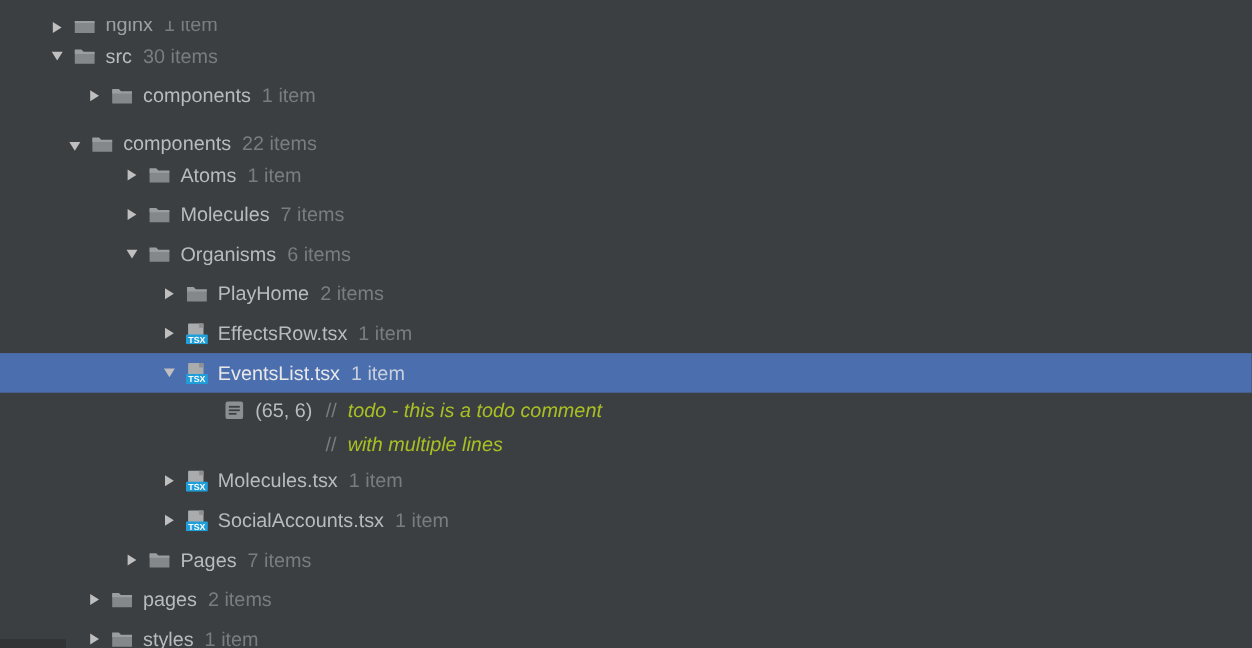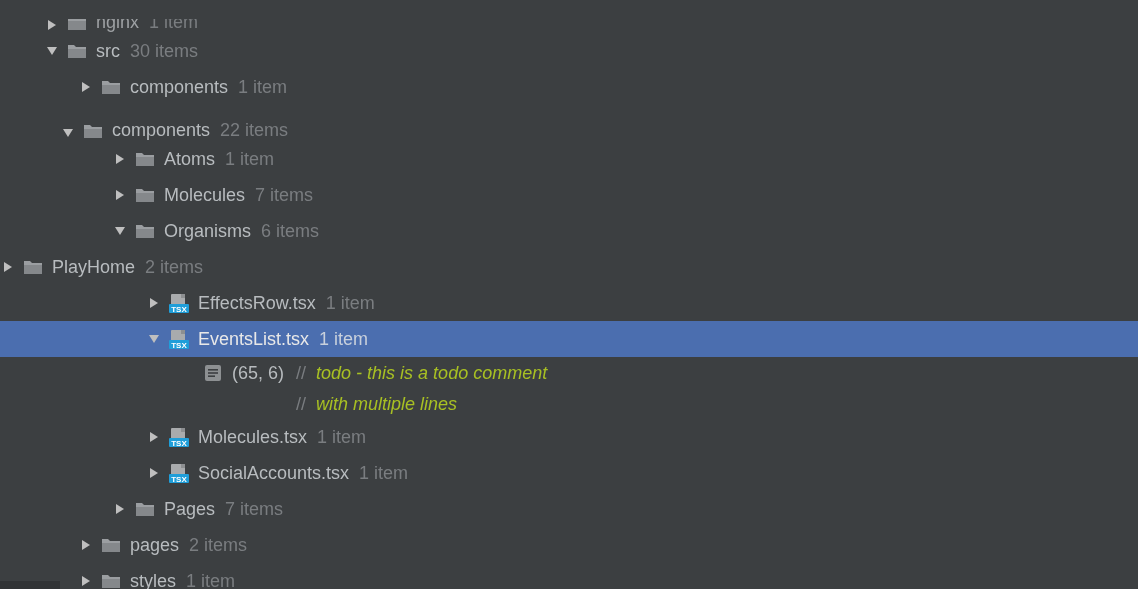--- a/index.html
+++ b/index.html
@@ -161,21 +161,21 @@
       </span>
       <span class="iconwrap">
         <svg width="20" height="16" viewBox="0 0 20 16">
           <path d="M1 3 L7 3 L9 5 L19 5 L19 15 L1 15 Z" fill="#85888b"></path>
           <path d="M1 2 L7 2 L9 4 L19 4 L19 6 L1 6 Z" fill="#9b9ea1"></path>
         </svg>
       </span>
       <span class="name">Organisms</span>
       <span class="meta">6 items</span>
     </div>
-    <div class="row" style="">
+    <div class="row" style="padding-left: 146px;">
       <span class="disclosure">
         <svg width="10" height="12" viewBox="0 0 10 12">
           <polygon points="1,1 9,6 1,11" fill="#bfbfbf"></polygon>
         </svg>
       </span>
       <span class="iconwrap">
         <svg width="20" height="16" viewBox="0 0 20 16">
           <path d="M1 3 L7 3 L9 5 L19 5 L19 15 L1 15 Z" fill="#85888b"></path>
           <path d="M1 2 L7 2 L9 4 L19 4 L19 6 L1 6 Z" fill="#9b9ea1"></path>
         </svg>

